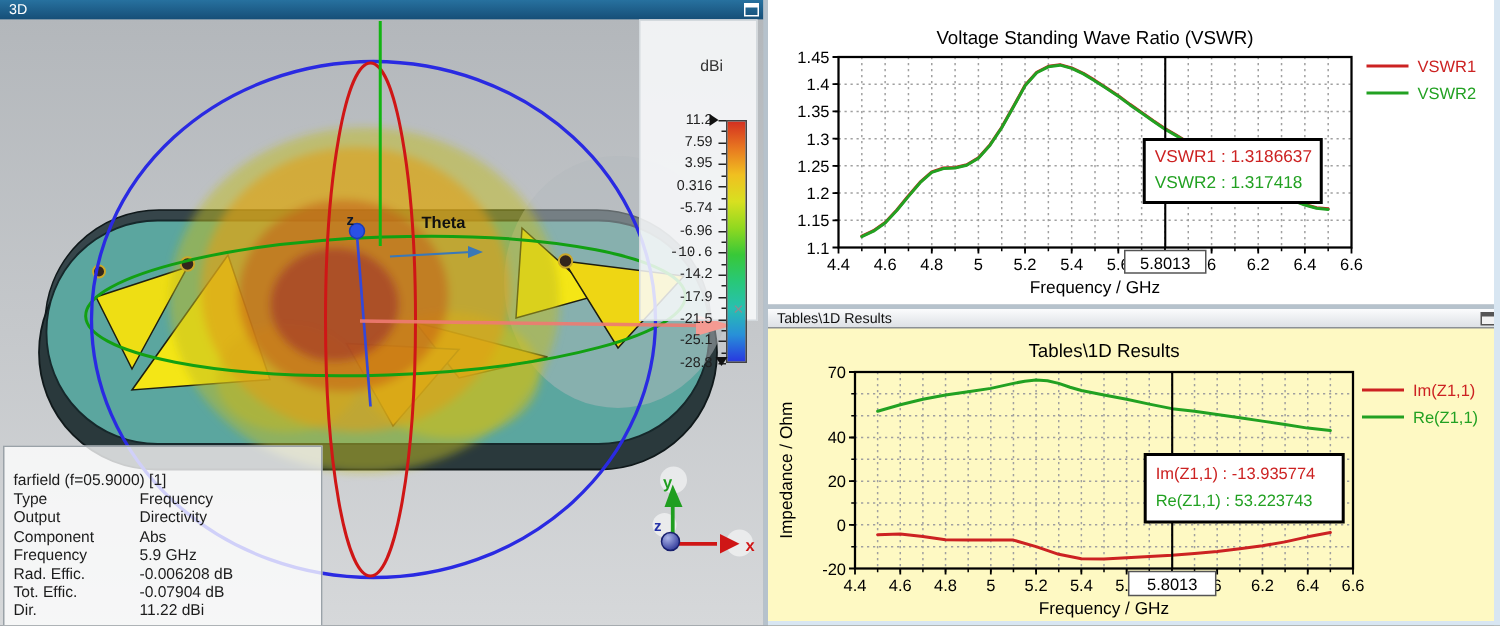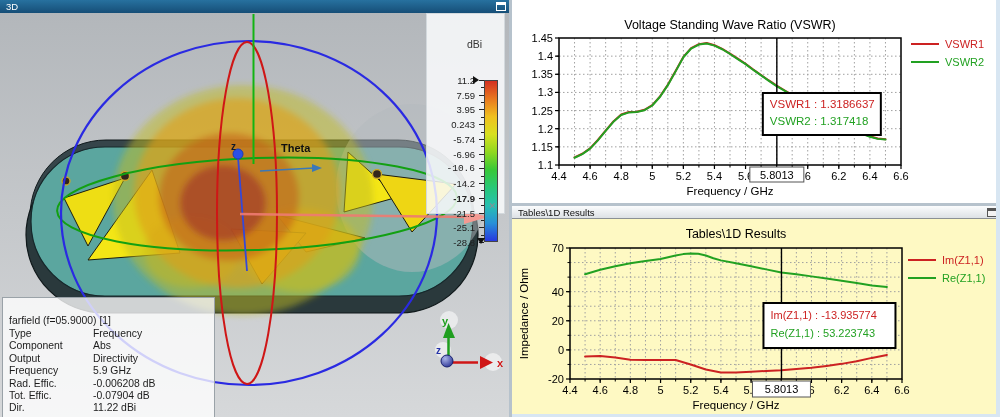--- a/index.html
+++ b/index.html
@@ -168,50 +168,50 @@
             <div class="cb-tick" style="width: 5px; top: 81.8182%;"></div>
             <div class="cb-tick" style="width: 3px; top: 86.3636%;"></div>
             <div class="cb-tick" style="width: 5px; top: 90.9091%;"></div>
             <div class="cb-tick" style="width: 3px; top: 95.4545%;"></div>
             <div class="cb-tick" style="width: 5px; top: 100%;"></div>
           </div>
         <div id="cb-labels">
             <span class="cb-label" style="top: 0%;">11.2</span>
             <span class="cb-label" style="top: 9.09091%;">7.59</span>
             <span class="cb-label" style="top: 18.1818%;">3.95</span>
-            <span class="cb-label" style="top: 27.2727%;">0.243</span>
+            <span class="cb-label" style="top: 27.2727%;">0.316</span>
             <span class="cb-label" style="top: 36.3636%;">-5.74</span>
             <span class="cb-label" style="top: 45.4545%;">-6.96</span>
             <span class="cb-label" style="top: 54.5455%; font-family: Liberation Mono, monospace;">-10.6</span>
             <span class="cb-label" style="top: 63.6364%;">-14.2</span>
-            <span class="cb-label" style="top: 72.7273%; font-weight: bold;">-17.9</span>
+            <span class="cb-label" style="top: 72.7273%;">-17.9</span>
             <span class="cb-label" style="top: 81.8182%;">-21.5</span>
             <span class="cb-label" style="top: 90.9091%;">-25.1</span>
             <span class="cb-label" style="top: 100%;">-28.8</span>
           </div>
         <div class="cb-marker-top"></div>
         <div class="cb-marker-bottom"></div>
       </div>
       <div id="cb-close">✕</div>
     </div>
 
     <div id="farfield-box">
       <div id="farfield-header">farfield (f=05.9000) [1]</div>
       <div id="farfield-rows">
           <div class="ff-row">
             <span class="ff-label">Type</span>
             <span class="ff-value">Frequency</span>
           </div>
           <div class="ff-row">
+            <span class="ff-label">Output</span>
+            <span class="ff-value">Directivity</span>
+          </div>
+          <div class="ff-row">
             <span class="ff-label">Component</span>
             <span class="ff-value">Abs</span>
-          </div>
-          <div class="ff-row">
-            <span class="ff-label">Output</span>
-            <span class="ff-value">Directivity</span>
           </div>
           <div class="ff-row">
             <span class="ff-label">Frequency</span>
             <span class="ff-value">5.9 GHz</span>
           </div>
           <div class="ff-row">
             <span class="ff-label">Rad. Effic.</span>
             <span class="ff-value">-0.006208 dB</span>
           </div>
           <div class="ff-row">

